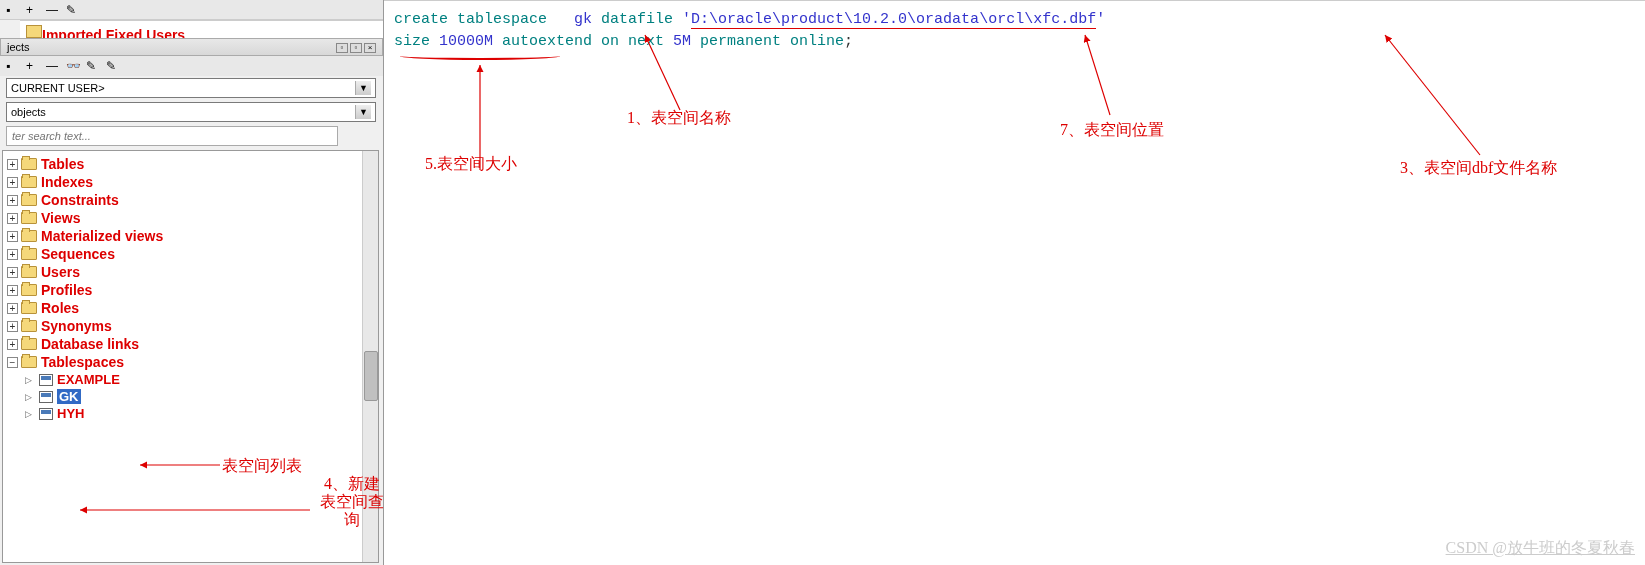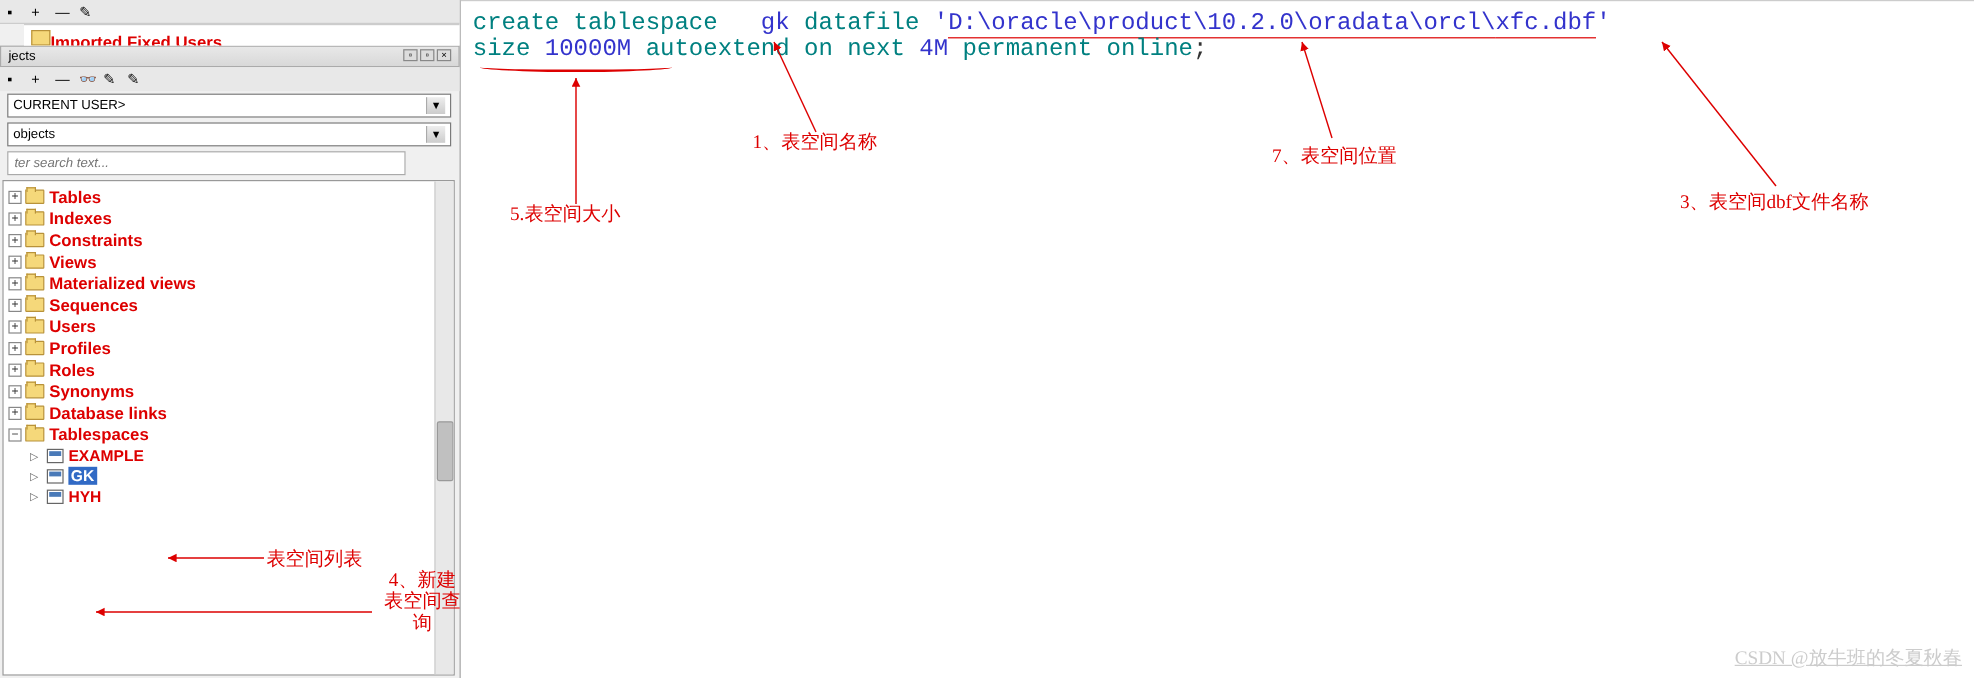--- a/index.html
+++ b/index.html
@@ -3,41 +3,41 @@
 <meta charset="utf-8">
 <style>
 * { box-sizing: border-box; margin: 0; padding: 0; }
 body { font-family: Tahoma, Arial, sans-serif; font-size: 12px; background: #fff; width: 1645px; height: 565px; overflow: hidden; position: relative; }
 .container { display: flex; height: 565px; }
 .sidebar { width: 384px; background: #f0f0f0; border-right: 1px solid #999; display: flex; flex-direction: column; }
 .toptoolbar { height: 20px; background: #e8e8e8; padding: 2px 6px; display: flex; gap: 6px; align-items: center; border-bottom: 1px solid #ccc; }
 .tbicon { width: 14px; height: 14px; display: inline-block; }
 .cutoff-label { padding: 6px 6px 2px 22px; color: #d00; font-weight: bold; font-size: 14px; background: #fff; border-top: 1px solid #ccc; position: relative; height: 18px; overflow: hidden; margin-left: 20px; }
 .cutoff-label::before { content: ""; position: absolute; left: 6px; top: 4px; width: 14px; height: 11px; background: #f5d87a; border: 1px solid #b8923a; }
-.panelhdr { background: linear-gradient(#e8e8e8,#d8d8d8); border: 1px solid #aaa; padding: 2px 6px; font-size: 11px; display: flex; align-items: flex-start; justify-content: space-between; }
+.panelhdr { background: linear-gradient(#e8e8e8,#d8d8d8); border: 1px solid #aaa; padding: 2px 6px; font-size: 11px; display: flex; align-items: flex-end; justify-content: space-between; }
 .panelhdr .ctrls { display: flex; gap: 2px; }
 .panelhdr .ctrls span { width: 12px; height: 10px; border: 1px solid #888; background: #ddd; font-size: 8px; text-align: center; line-height: 8px; }
 .tabs { display: flex; padding: 2px 0 0 2px; background: #e0e0e0; border-bottom: 1px solid #999; }
 .tab { padding: 2px 8px; border: 1px solid #999; border-bottom: none; background: #f8f8f8; margin-right: 2px; font-size: 11px; }
 .tab.active { background: #fff; }
 .tabfill { flex: 1; border: 1px solid #aaa; border-left: none; background: #fff; margin-right: 4px; height: 16px; }
 .toolbar2 { padding: 3px 6px; display: flex; gap: 6px; align-items: center; background: #e8e8e8; }
 .dropdown { width: 370px; margin: 2px 6px; border: 1px solid #7a7a7a; background: #fff; padding: 2px 4px; font-size: 11px; display: flex; justify-content: space-between; align-items: center; gap: 28px; }
 .dropdown .arrow { width: 16px; height: 14px; background: linear-gradient(#eee,#ccc); border-left: 1px solid #aaa; text-align: center; font-size: 9px; line-height: 14px; }
 .searchbox { width: 332px; margin: 2px 6px; border: 1px solid #aaa; background: #fff; padding: 3px 5px; font-size: 11px; font-style: italic; color: #888; }
 .tree { flex: 1; background: #fff; border: 1px solid #999; margin: 2px 4px 2px 2px; overflow-y: auto; padding: 4px 2px; position: relative; }
 .tree-item { display: flex; align-items: center; padding: 1px 2px; font-size: 14px; font-weight: bold; color: #d00; cursor: pointer; }
 .tree-item.sub { padding-left: 20px; font-size: 13px; }
 .tree-item.selected .lbl { background: #316ac5; color: #fff; padding: 0 2px; }
 .exp { width: 11px; height: 11px; border: 1px solid #888; background: #fff; text-align: center; line-height: 9px; font-size: 10px; color: #333; margin-right: 3px; font-weight: normal; }
 .fold { width: 16px; height: 12px; background: #f5d87a; border: 1px solid #b8923a; margin-right: 4px; position: relative; border-radius: 0 1px 1px 1px; }
 .fold::before { content: ""; position: absolute; top: -3px; left: 0; width: 6px; height: 3px; background: #f5d87a; border: 1px solid #b8923a; border-bottom: none; }
 .tsicon { width: 14px; height: 12px; background: #fff; border: 1px solid #666; margin-right: 4px; position: relative; }
 .tsicon::after { content: ""; position: absolute; top: 1px; left: 1px; right: 1px; height: 4px; background: #4a7ab8; }
-.editor { flex: 1; background: #fff; padding: 8px 10px; font-family: "Courier New", monospace; font-size: 20px; position: relative; border-top: 1px solid #ccc; }
+.editor { flex: 1; background: #fff; padding: 8px 10px; font-family: "Courier New", monospace; font-size: 15px; position: relative; border-top: 1px solid #ccc; }
 .sql-line { white-space: pre; line-height: 22px; }
 .kw { color: #008080; }
 .ident { color: #3333cc; }
 .str { color: #3333cc; }
 .punct { color: #333; }
 .sqlund { border-bottom: 1.5px solid #d00; }
 .annot { position: absolute; color: #d00; font-size: 16px; font-family: SimSun, serif; pointer-events: none; }
 .arrow-svg { position: absolute; pointer-events: none; }
 .underline-curve { position: absolute; border-bottom: 2px solid #d00; border-radius: 0 0 50% 50%; height: 8px; pointer-events: none; }
 .watermark { position: absolute; right: 10px; bottom: 6px; color: #ccc; font-size: 16px; font-family: SimSun, serif; text-decoration: underline; }
@@ -158,21 +158,21 @@
           <span class="lbl">HYH</span>
         </div>
       <div class="scrollthumb">
           <div class="thumb"></div>
         </div>
     </div>
   </div>
 
   <div class="editor">
     <div class="sql-line"><span class="kw">create tablespace   </span><span class="ident">gk</span><span class="kw"> datafile </span><span class="str">'</span><span class="str sqlund">D:\oracle\product\10.2.0\oradata\orcl\</span><span class="str sqlund">xfc.dbf</span><span class="str">'</span></div>
-    <div class="sql-line"><span class="kw">size </span><span class="ident">10000M</span><span class="kw"> autoextend on next </span><span class="ident">4M</span><span class="kw"> permanent online</span><span class="punct">;</span></div>
+    <div class="sql-line"><span class="kw">size </span><span class="ident">10000M</span><span class="kw"> autoextend on next </span><span class="ident">5M</span><span class="kw"> permanent online</span><span class="punct">;</span></div>
   </div>
 </div>
 
 <div class="underline-curve" style="left:400px;top:52px;width:160px;"></div>
 
 <svg class="arrow-svg" style="left:0;top:0;width:1645px;height:565px;">
   <defs>
       <marker id="ah" markerWidth="8" markerHeight="8" refX="6" refY="3" orient="auto">
         <path d="M0,0 L6,3 L0,6 Z" fill="#d00"></path>
       </marker>
@@ -186,16 +186,16 @@
 </svg>
 
 <div class="annot" style="left:627px;top:108px;text-align:right;">1、表空间名称</div>
 <div class="annot" style="left:1060px;top:120px;">7、表空间位置</div>
 <div class="annot" style="left:1400px;top:158px;">3、表空间dbf文件名称</div>
 <div class="annot" style="left:320px;top:475px;line-height:18px;text-align:center;">
   <div>4、新建</div>
     <div>表空间查</div>
     <div>询</div>
 </div>
-<div class="annot" style="left:425px;top:168px;">5.表空间大小</div>
+<div class="annot" style="left:425px;top:154px;">5.表空间大小</div>
 <div class="annot" style="left:222px;top:456px;">表空间列表</div>
 
 <div class="watermark">CSDN @放牛班的冬夏秋春</div>
 
 </body></html>

